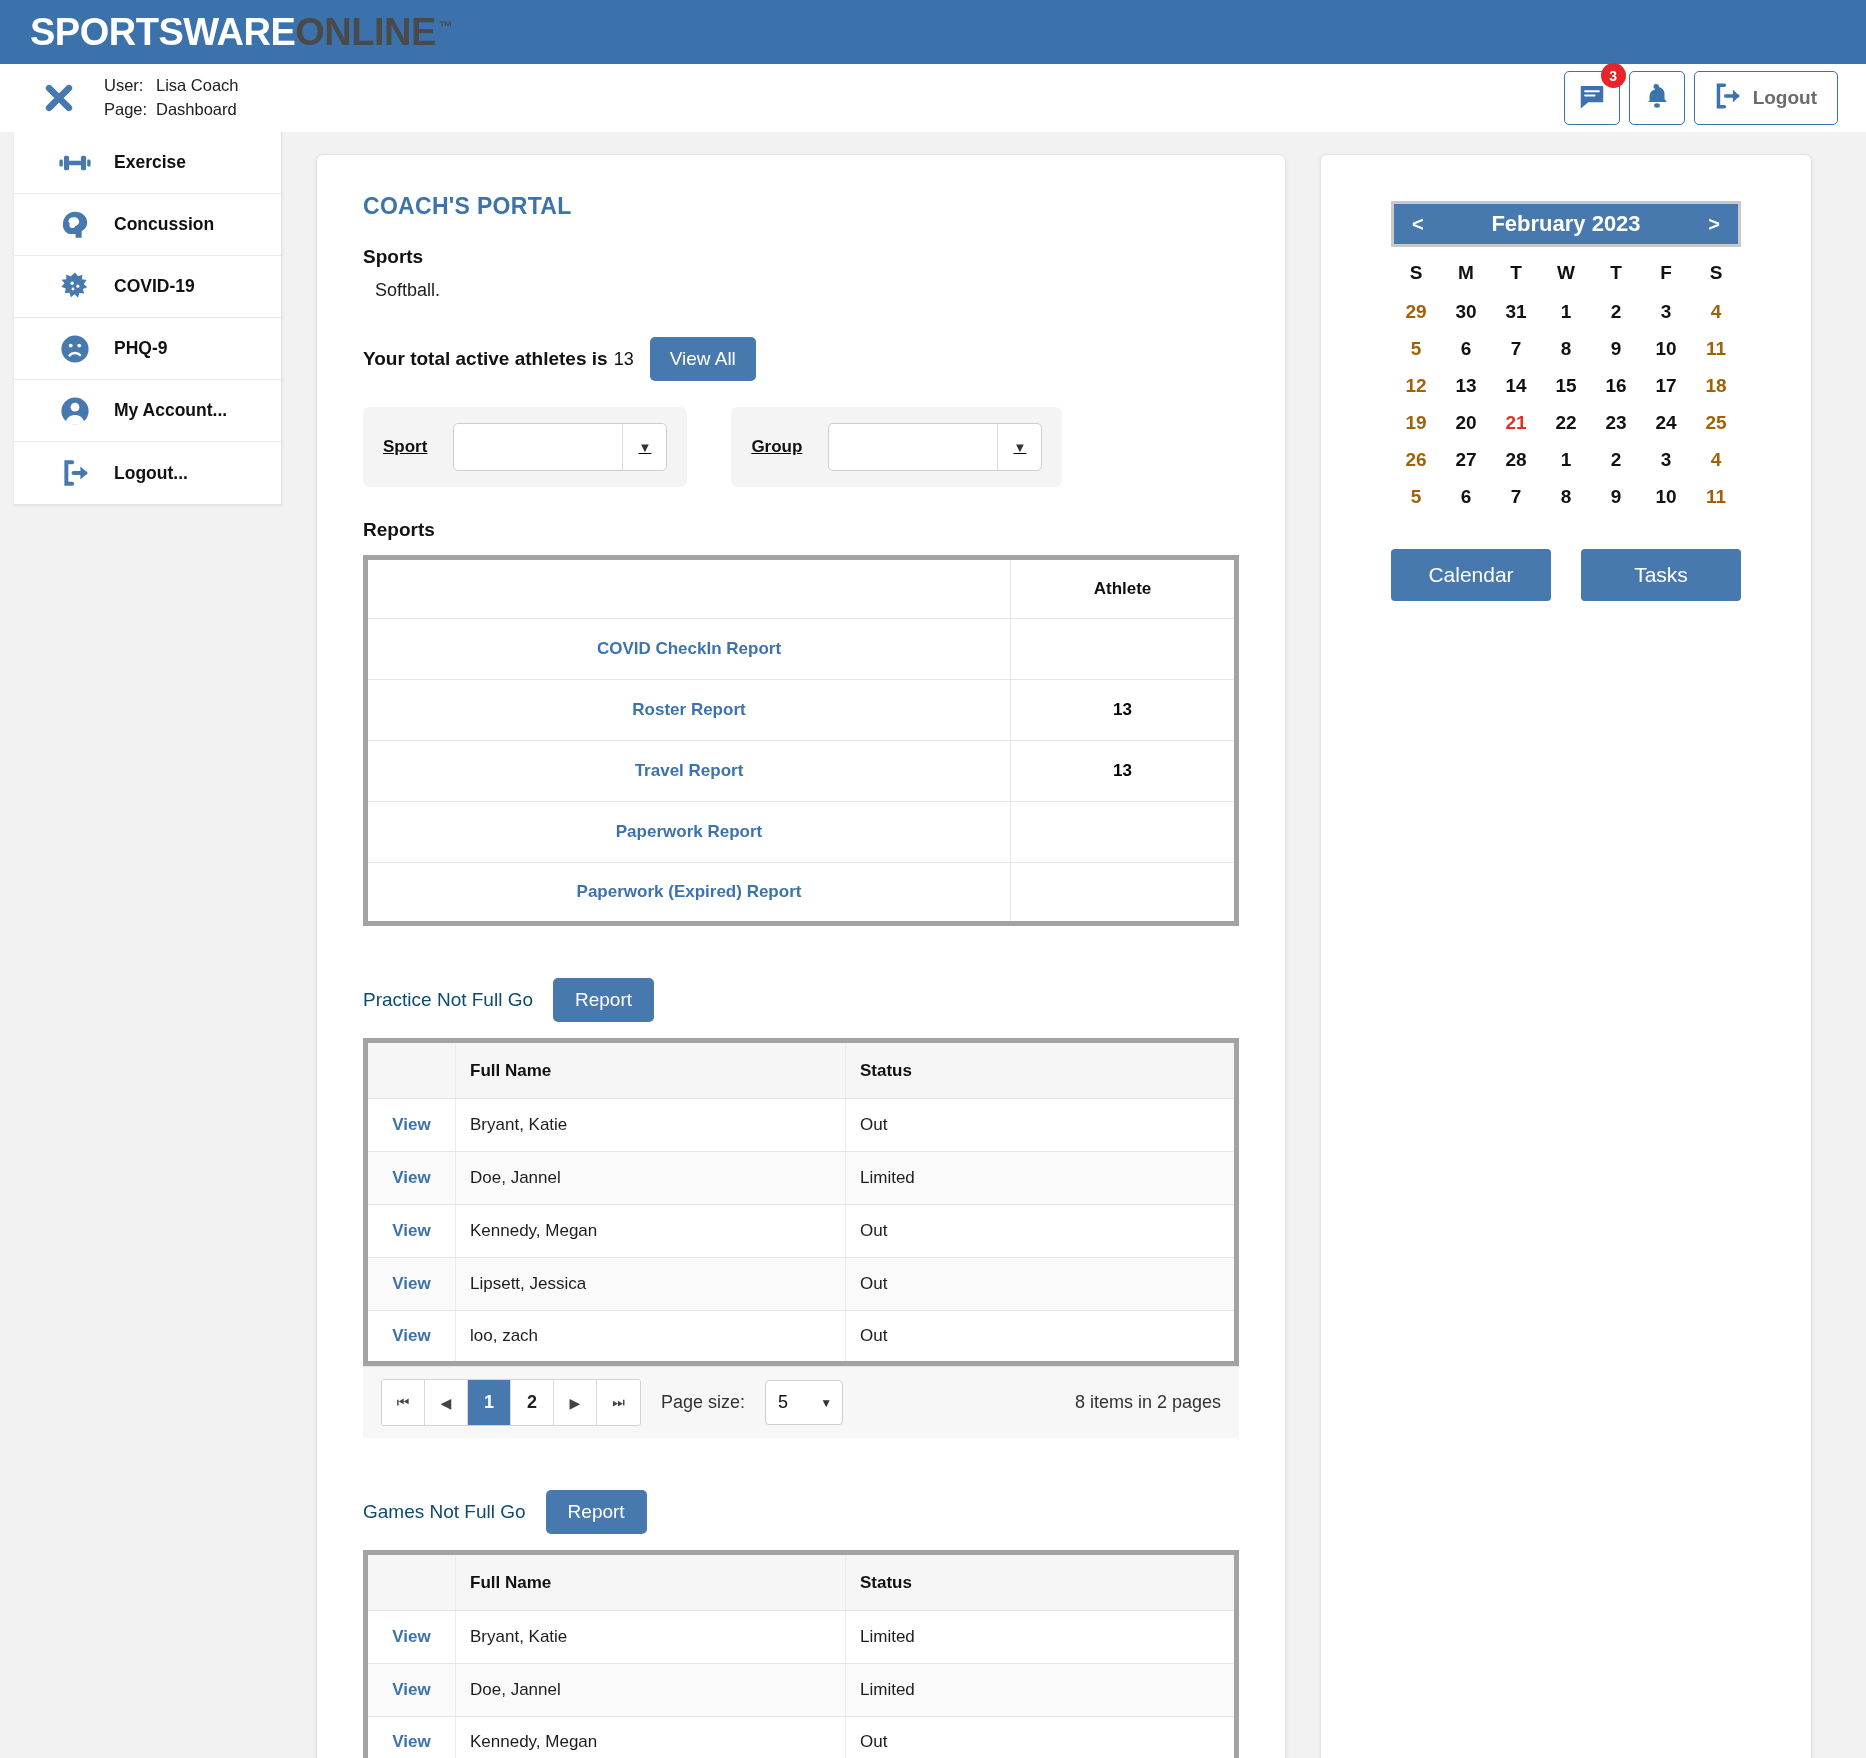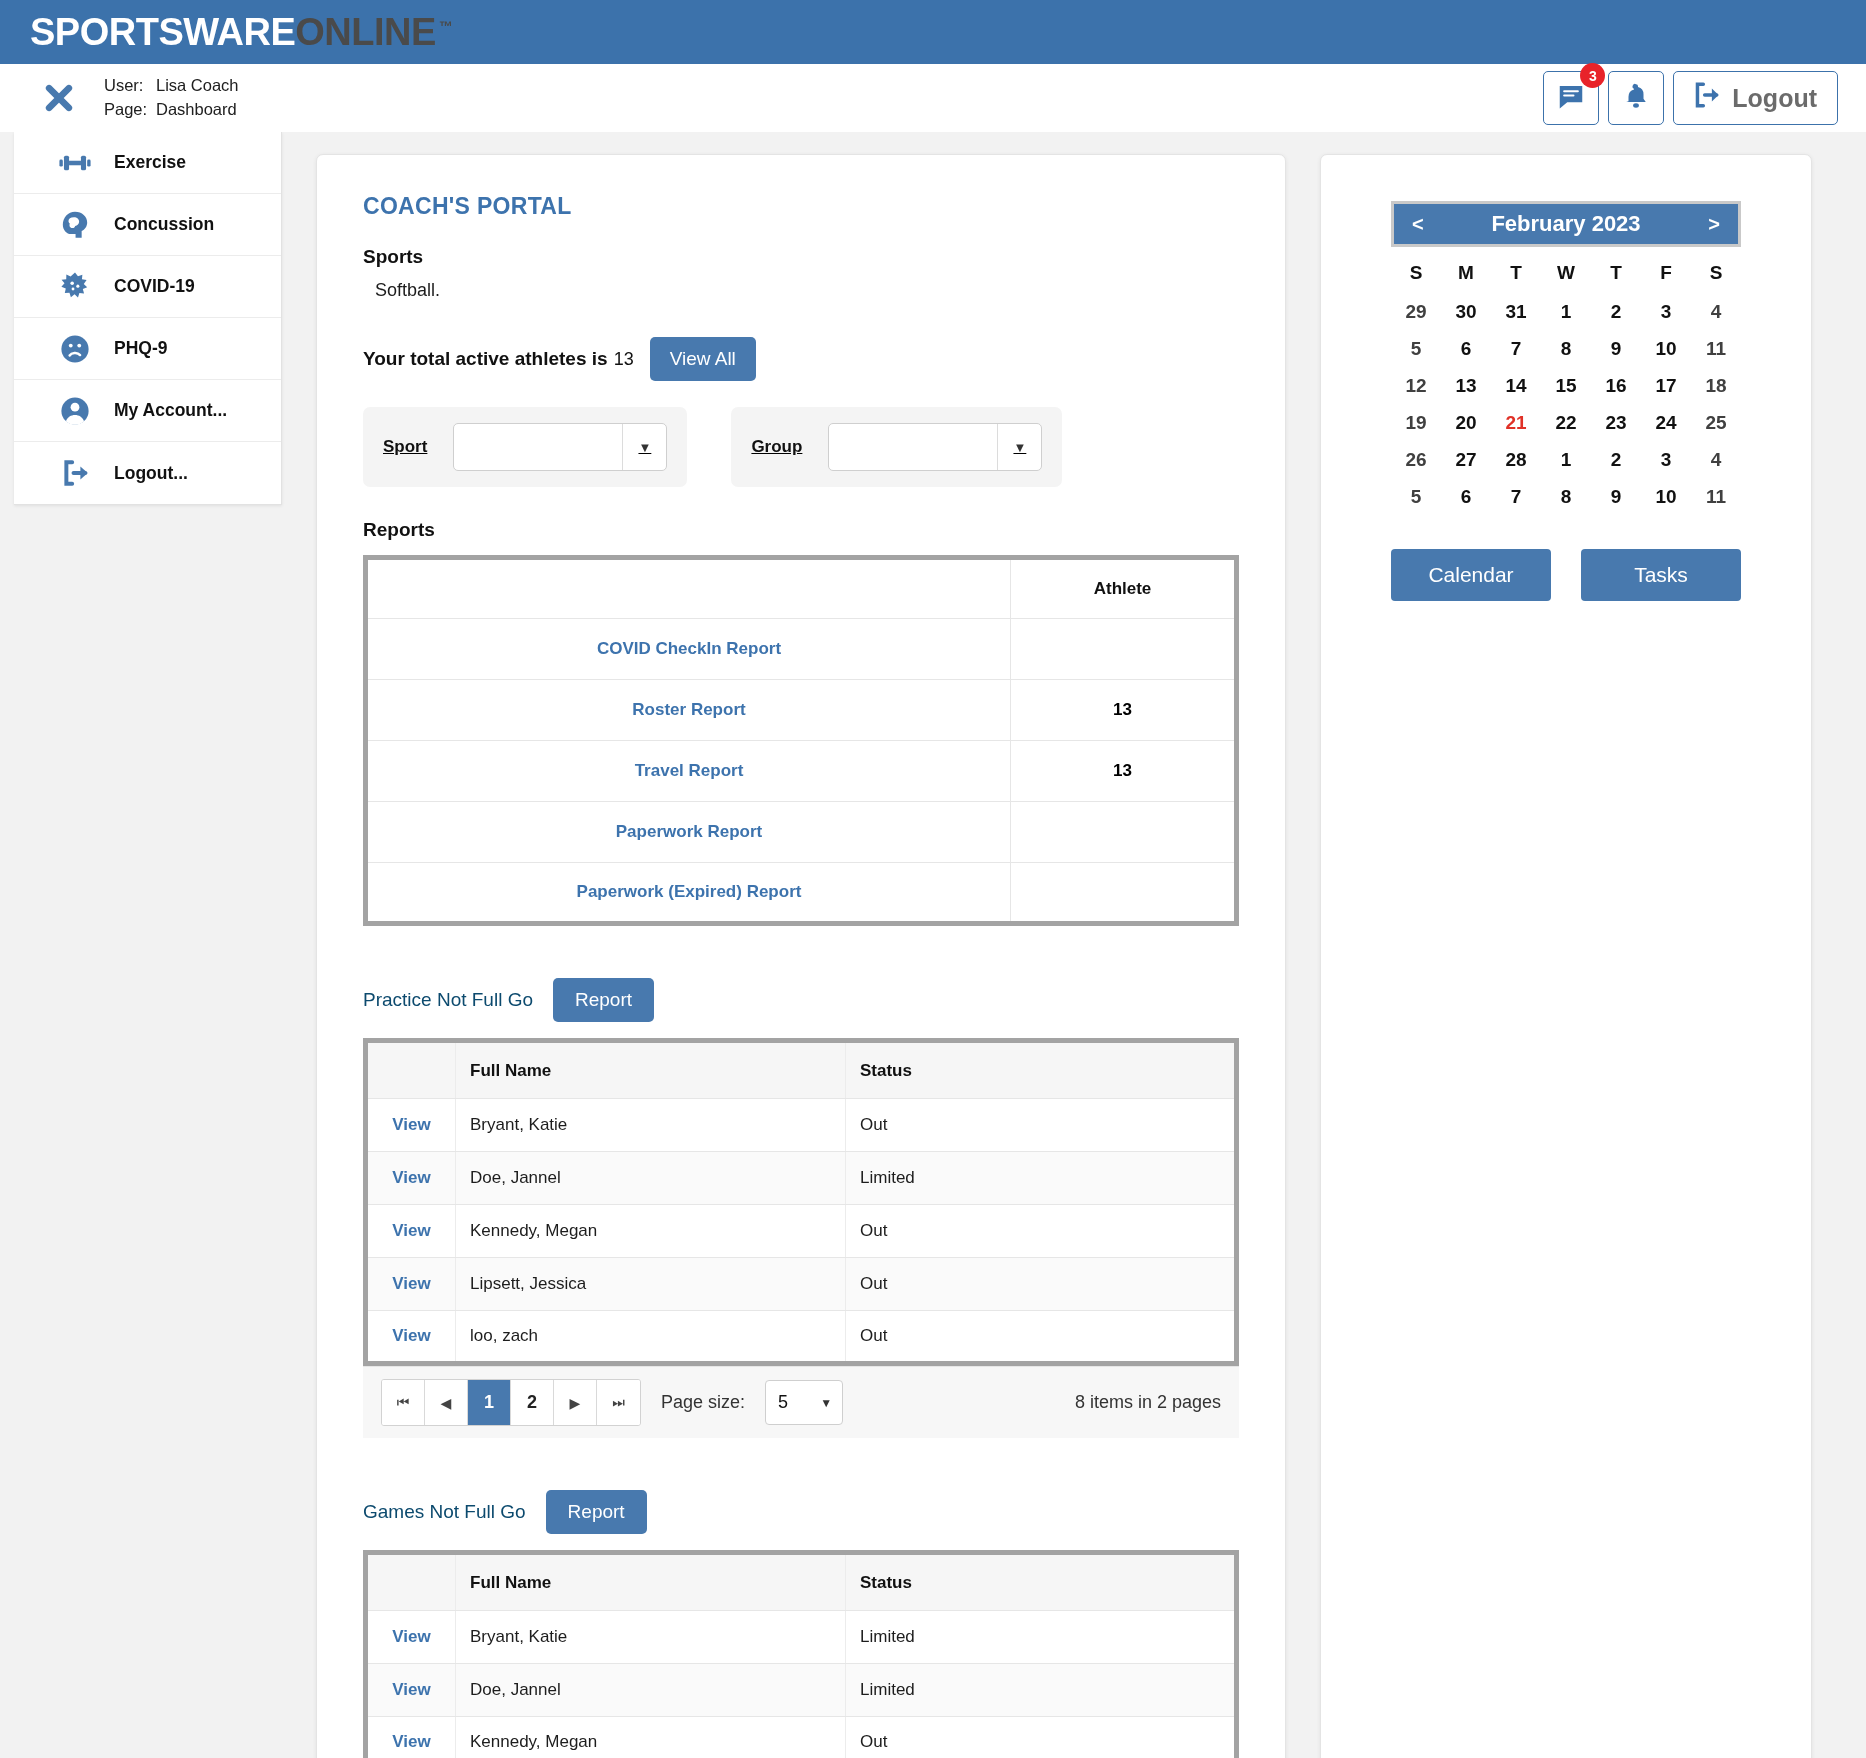--- a/index.html
+++ b/index.html
@@ -76,21 +76,21 @@
   }
   .logoutbtn {
     height: 54px;
     border: 1px solid #3c72ab;
     border-radius: 5px;
     background: #fff;
     display: flex; align-items: center; gap: 10px;
     padding: 0 20px 0 16px;
     cursor: pointer;
   }
-  .logoutbtn span { font-size: 25px; color: #6b6b6b; font-weight: 600; }
+  .logoutbtn span { font-size: 19px; color: #6b6b6b; font-weight: 600; }
 
   
   .shell { display: flex; align-items: flex-start; }
 
   
   .sidebar {
     width: 268px;
     flex: 0 0 268px;
     background: #ffffff;
     border: 1px solid #e2e2e2;
@@ -291,21 +291,21 @@
   table.cal { width: 100%; border-collapse: collapse; margin-top: 6px; }
   table.cal th {
     font-size: 19px; font-weight: 700; color: #111;
     height: 40px; text-align: center;
   }
   table.cal td {
     font-size: 19px; font-weight: 700;
     height: 37px; text-align: center; color: #111;
     cursor: pointer;
   }
-  table.cal td.we { color: #404040; }
+  table.cal td.we { color: #a16207; }
   table.cal td.today { color: #e03127; }
 
   .calbtns { display: flex; gap: 30px; margin: 34px auto 0 auto; width: 350px; border-radius: 19px; }
   .calbtn {
     flex: 1 1 0;
     background: #4879ae; color: #fff; border: none; border-radius: 4px;
     height: 52px; font-size: 21px; cursor: pointer; font-family: inherit;
   }
 </style>
 </head>

